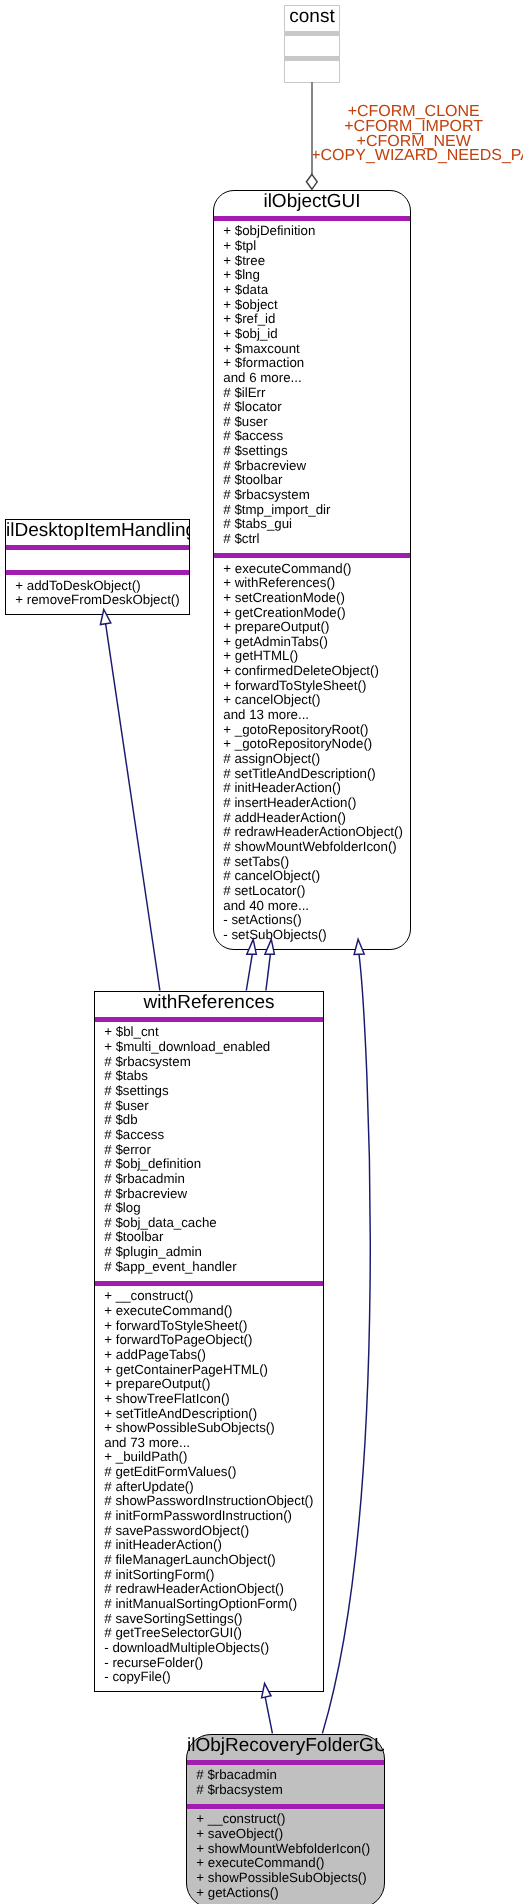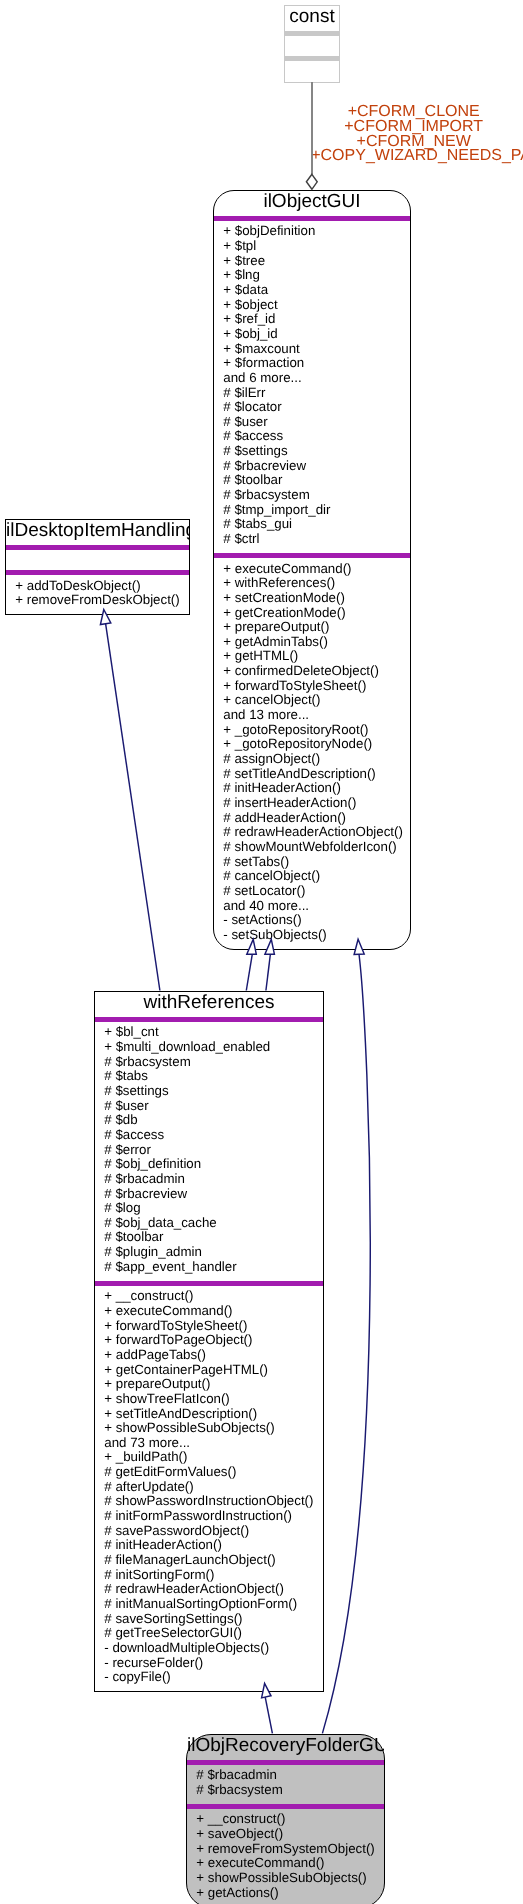--- a/index.html
+++ b/index.html
@@ -174,21 +174,21 @@
 </div>
 <div class="umlbox shaded" style="left: 186px; top: 1733.5px; width: 199px; background-color: rgb(192, 192, 192); border-color: rgb(0, 0, 0);">
   <div class="ttl">ilObjRecoveryFolderGUI</div>
   <div class="sect">
     <div class="row"># $rbacadmin</div>
     <div class="row"># $rbacsystem</div>
   </div>
   <div class="sect">
     <div class="row">+ __construct()</div>
     <div class="row">+ saveObject()</div>
-    <div class="row">+ removeFromSystemObject()</div>
+    <div class="row">+ showMountWebfolderIcon()</div>
     <div class="row">+ executeCommand()</div>
     <div class="row">+ showPossibleSubObjects()</div>
     <div class="row">+ getActions()</div>
   </div>
 </div>
 <div class="lblblock" style="left:311.2px;top:105.2px;width:205px;">
   <div class="lbl">+CFORM_CLONE</div>
   <div class="lbl">+CFORM_IMPORT</div>
   <div class="lbl">+CFORM_NEW</div>
   <div class="lbl">+COPY_WIZARD_NEEDS_PAGE</div>

